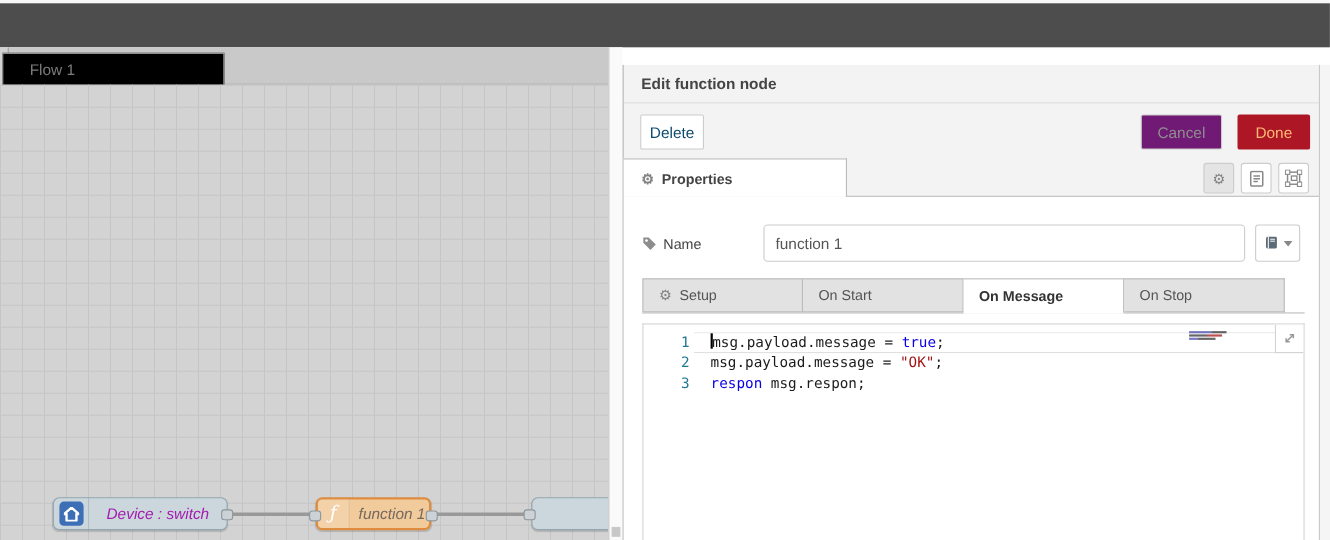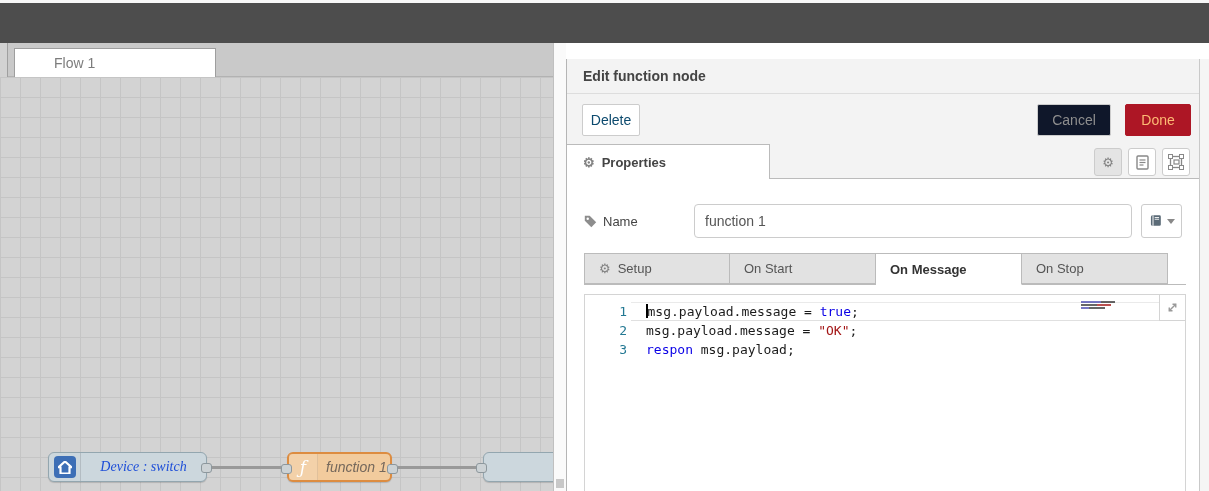--- a/index.html
+++ b/index.html
@@ -8,33 +8,33 @@
   #app { position:relative; width:1209px; height:491px; background:#fff; overflow:hidden; }
 
   
   .top-strip { position:absolute; left:0; top:0; width:1209px; height:3px; background:#f7f7f7; }
   .app-header { position:absolute; left:0; top:3px; width:1209px; height:40px; background:#4d4d4d; }
 
   
   .workspace { position:absolute; left:0; top:43px; width:553px; height:448px; overflow:hidden; background:#d3d3d3; }
   .flow-tabbar { position:absolute; left:0; top:0; width:553px; height:34px; background:#c9c9c9; border-bottom:1px solid #b2b2b2; }
   .palette-edge { position:absolute; left:0; top:0; width:8px; height:34px; background:#d2d2d2; border-right:1px solid #9f9f9f; }
-  .flow-tab { position:absolute; left:14px; top:5px; width:202px; height:29px; background:#ffffff;
+  .flow-tab { position:absolute; left:2px; top:5px; width:202px; height:29px; background:#000000;
               border:1px solid #9e9e9e; border-bottom:none; color:#7c7c7c; font-size:14px;
-              display:flex; align-items:center; padding-left:39px; }
+              display:flex; align-items:center; padding-left:24px; }
   .canvas { position:absolute; left:0; top:34px; width:553px; height:414px; background:#d3d3d3;
             background-image: linear-gradient(#c5c5c5 1px, transparent 1px),
                               linear-gradient(90deg,#c5c5c5 1px, transparent 1px);
             background-size:20px 20px; }
 
   .wire { position:absolute; height:3px; background:#999; border-radius:2px; }
 
   .node { position:absolute; height:30px; border-radius:6px; display:flex; align-items:stretch;
           font-size:14px; font-style:italic; box-shadow:0 1px 1px rgba(0,0,0,0.15); }
-  .node-device, .node-response { background:#ccd7dd; border:1px solid #93a6af; color:#1d4ed8;font-family:Liberation Serif, serif; }
+  .node-device, .node-response { background:#ccd7dd; border:1px solid #93a6af; color:#a21caf; }
   .node-function { background:#f2cb9d; border:2px solid #dd8c40; color:#75685c; }
   .node-iconbox { width:32px; display:flex; align-items:center; justify-content:center;
                   border-right:1px solid rgba(0,0,0,0.12); flex:0 0 auto; }
   .node-function .node-iconbox { width:29px; background:rgba(255,255,255,0.13); border-right:1px solid rgba(0,0,0,0.08); }
   .node-label { flex:1; display:flex; align-items:center; justify-content:center; white-space:nowrap; padding:0 8px; }
   .node-response .node-label { justify-content:flex-end; padding-right:4px; }
   .f-glyph { font-family:"DejaVu Serif", serif; font-style:italic; color:#fff; font-size:17px; line-height:1; }
   .device-icon-bg { width:22px; height:22px; background:#3d6fb6; border-radius:4px;
                     display:flex; align-items:center; justify-content:center; }
   .port { position:absolute; width:11px; height:10px; background:#ccd2d5; border:1px solid #8d979c;
@@ -46,21 +46,21 @@
 
   
   .tray { position:absolute; left:566px; top:59px; width:643px; height:448px; background:#f3f3f3;
           border-left:1px solid #b5b5b5; }
   .tray-title { position:absolute; left:0; top:0; width:643px; height:35px; border-bottom:1px solid #ddd;
                 display:flex; align-items:center; padding-left:16px; font-size:14px; font-weight:bold; color:#444; }
   .tray-toolbar { position:absolute; left:0; top:35px; width:643px; height:50px; }
   .btn { position:absolute; top:10px; height:32px; border-radius:2px; font-size:14px;
          display:flex; align-items:center; justify-content:center; cursor:pointer; }
   .btn-delete { left:15px; width:58px; background:#fff; border:1px solid #ccc; color:#0c4a6e; }
-  .btn-cancel { left:470px; width:74px; background:#0f172a; border:1px solid #ccc; color:#8e8e8e; }
+  .btn-cancel { left:470px; width:74px; background:#701a75; border:1px solid #ccc; color:#8e8e8e; }
   .btn-done   { left:558px; width:66px; background:#ad1625; border:1px solid #ad1625; color:#fdba74; }
 
   .edit-tabrow { position:absolute; left:0; top:85px; width:643px; height:35px; }
   .edit-tabrow .rule { position:absolute; left:0; bottom:0; width:632px; height:1px; background:#bbb; }
   .tab-properties { position:absolute; left:0; top:0; width:203px; height:35px; background:#fff;
                     border:1px solid #bbb; border-left:none; border-bottom:none; z-index:2;
                     display:flex; align-items:center; gap:7px; padding-left:16px;
                     font-size:13px; font-weight:bold; color:#444; }
   .gear-glyph { color:#828282; font-size:13px; font-style:normal; }
   .icon-btn { position:absolute; top:4px; width:28px; height:28px; background:#fff; border:1px solid #ccc;
@@ -247,21 +247,21 @@
             <div class="code-line active">
               <span class="ln">1</span>
               <span class="code"><span class="cursor"></span><span class="tok-plain">msg.payload.message = </span><span class="tok-kw">true</span><span class="tok-plain">;</span></span>
             </div>
             <div class="code-line">
               <span class="ln">2</span>
               <span class="code"><span class="tok-plain">msg.payload.message = </span><span class="tok-str">"OK"</span><span class="tok-plain">;</span></span>
             </div>
             <div class="code-line">
               <span class="ln">3</span>
-              <span class="code"><span class="tok-kw">respon</span><span class="tok-plain"> msg.payload;</span></span>
+              <span class="code"><span class="tok-kw">respon</span><span class="tok-plain"> msg.respon;</span></span>
             </div>
           </div>
         <div class="minimap">
           <div class="mm1"></div>
             <div class="mm2"></div>
             <div class="mm3"></div>
         </div>
         <div class="expand-btn">
           <svg width="13" height="13" viewBox="0 0 14 14">
               <path d="M3.5 10.5 L10.5 3.5" stroke="#999" stroke-width="1.5"></path>

